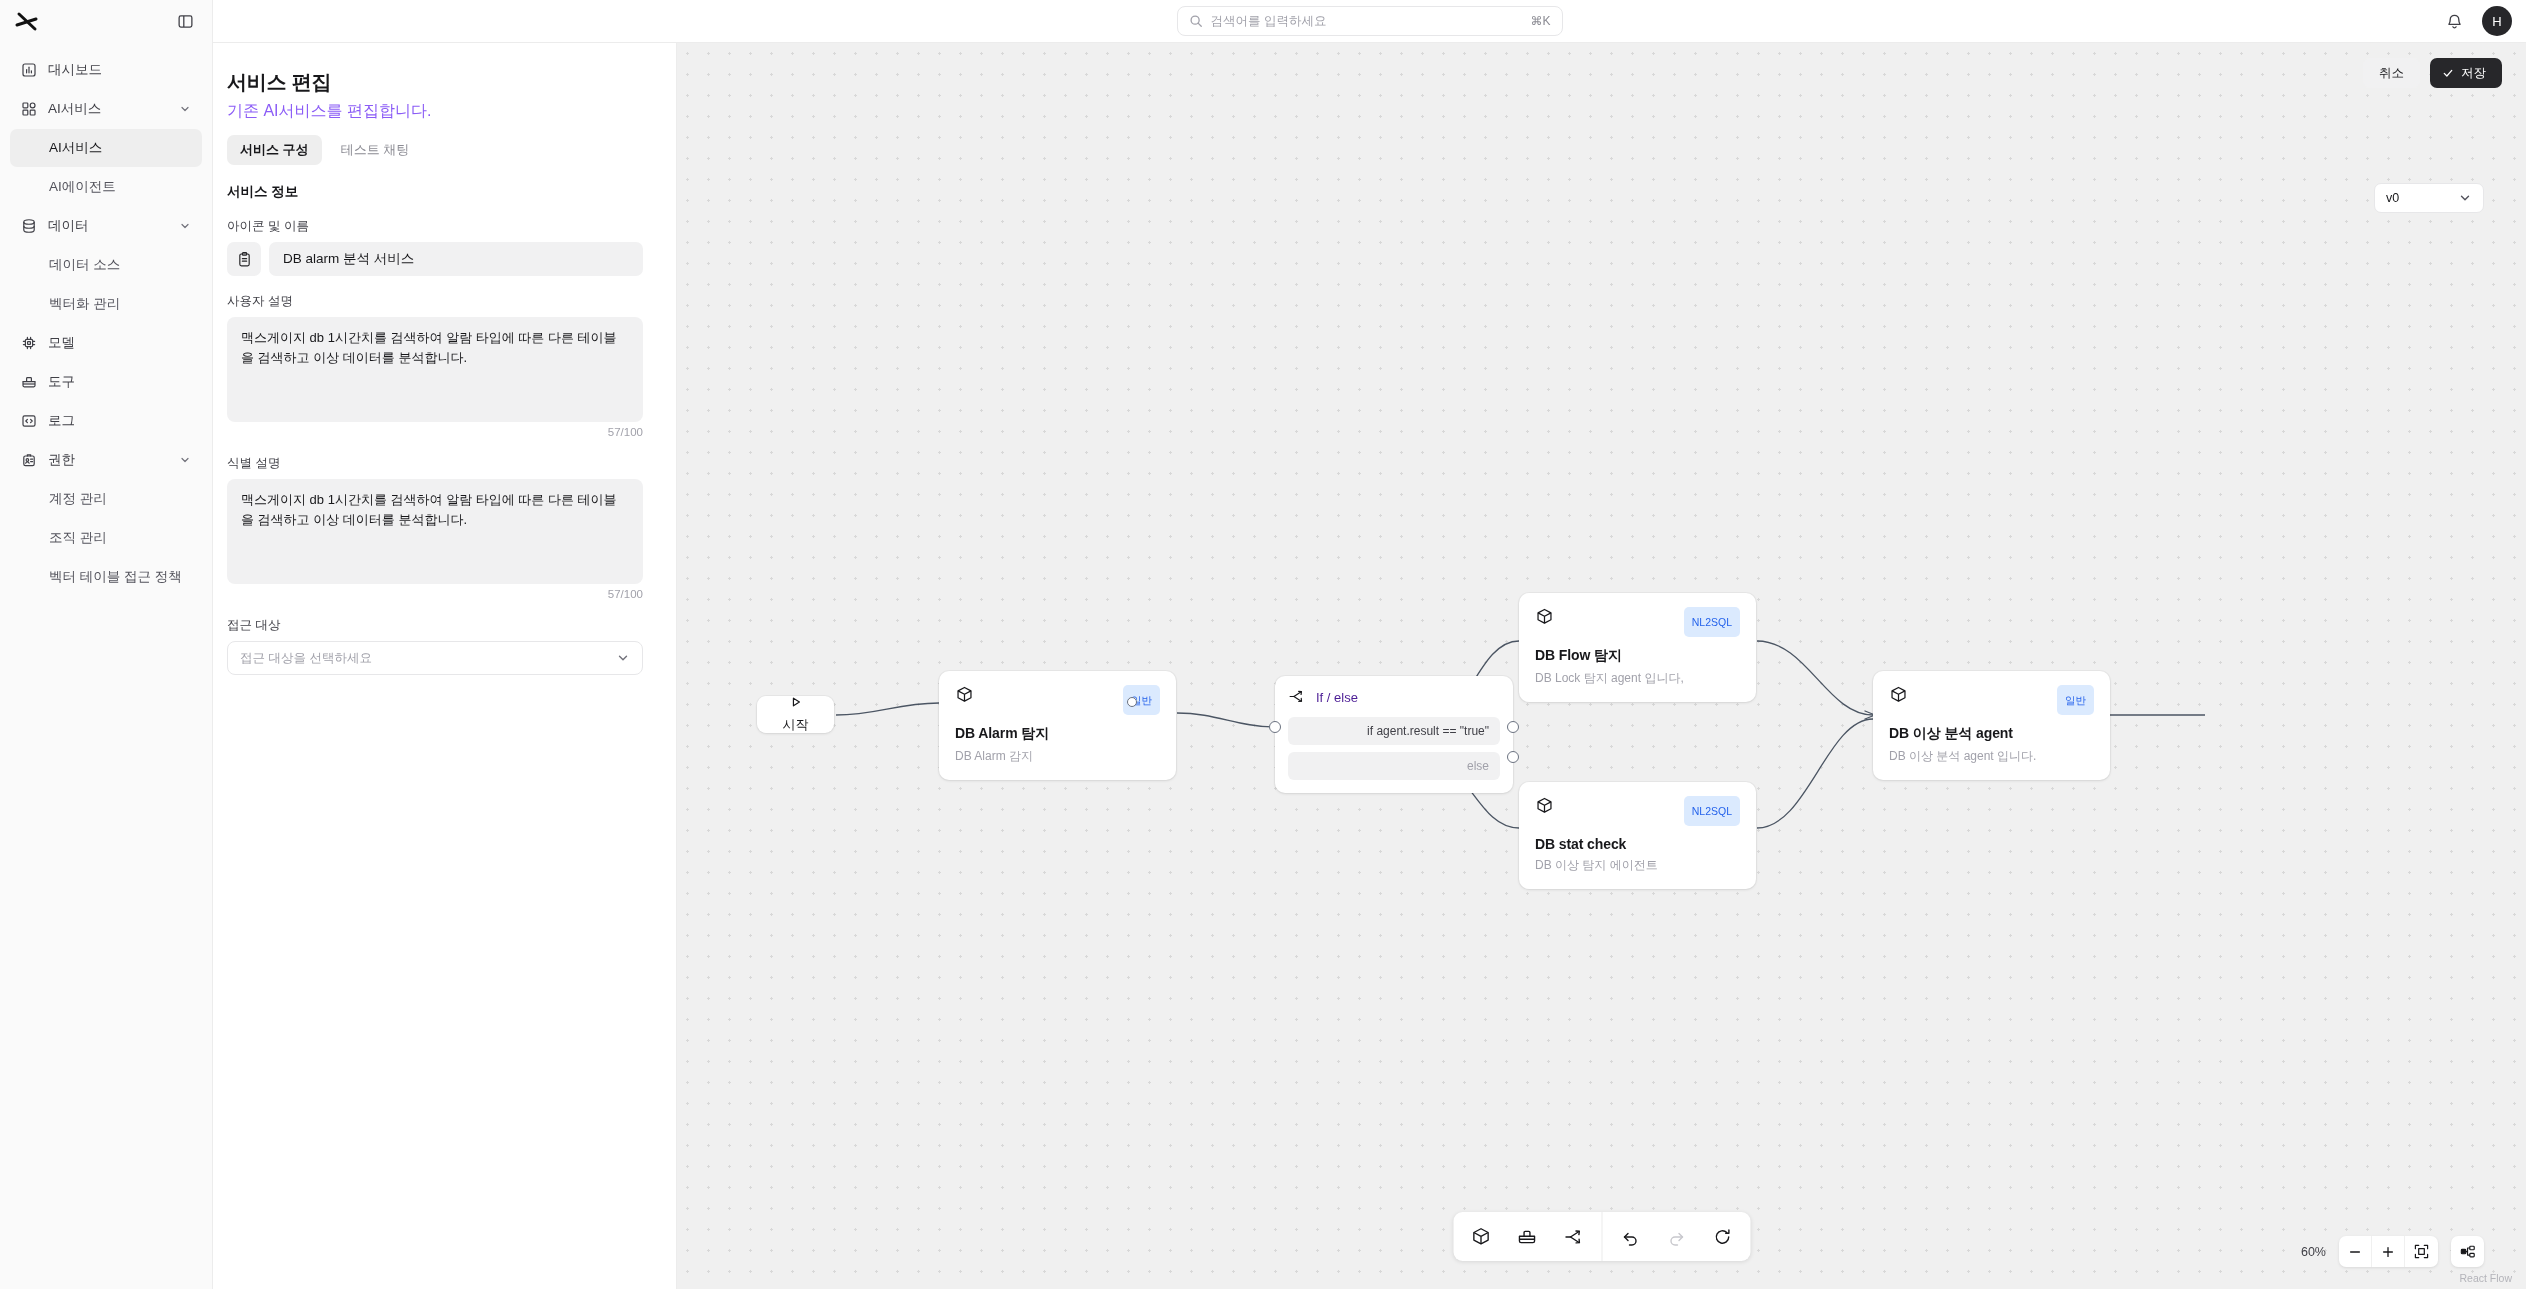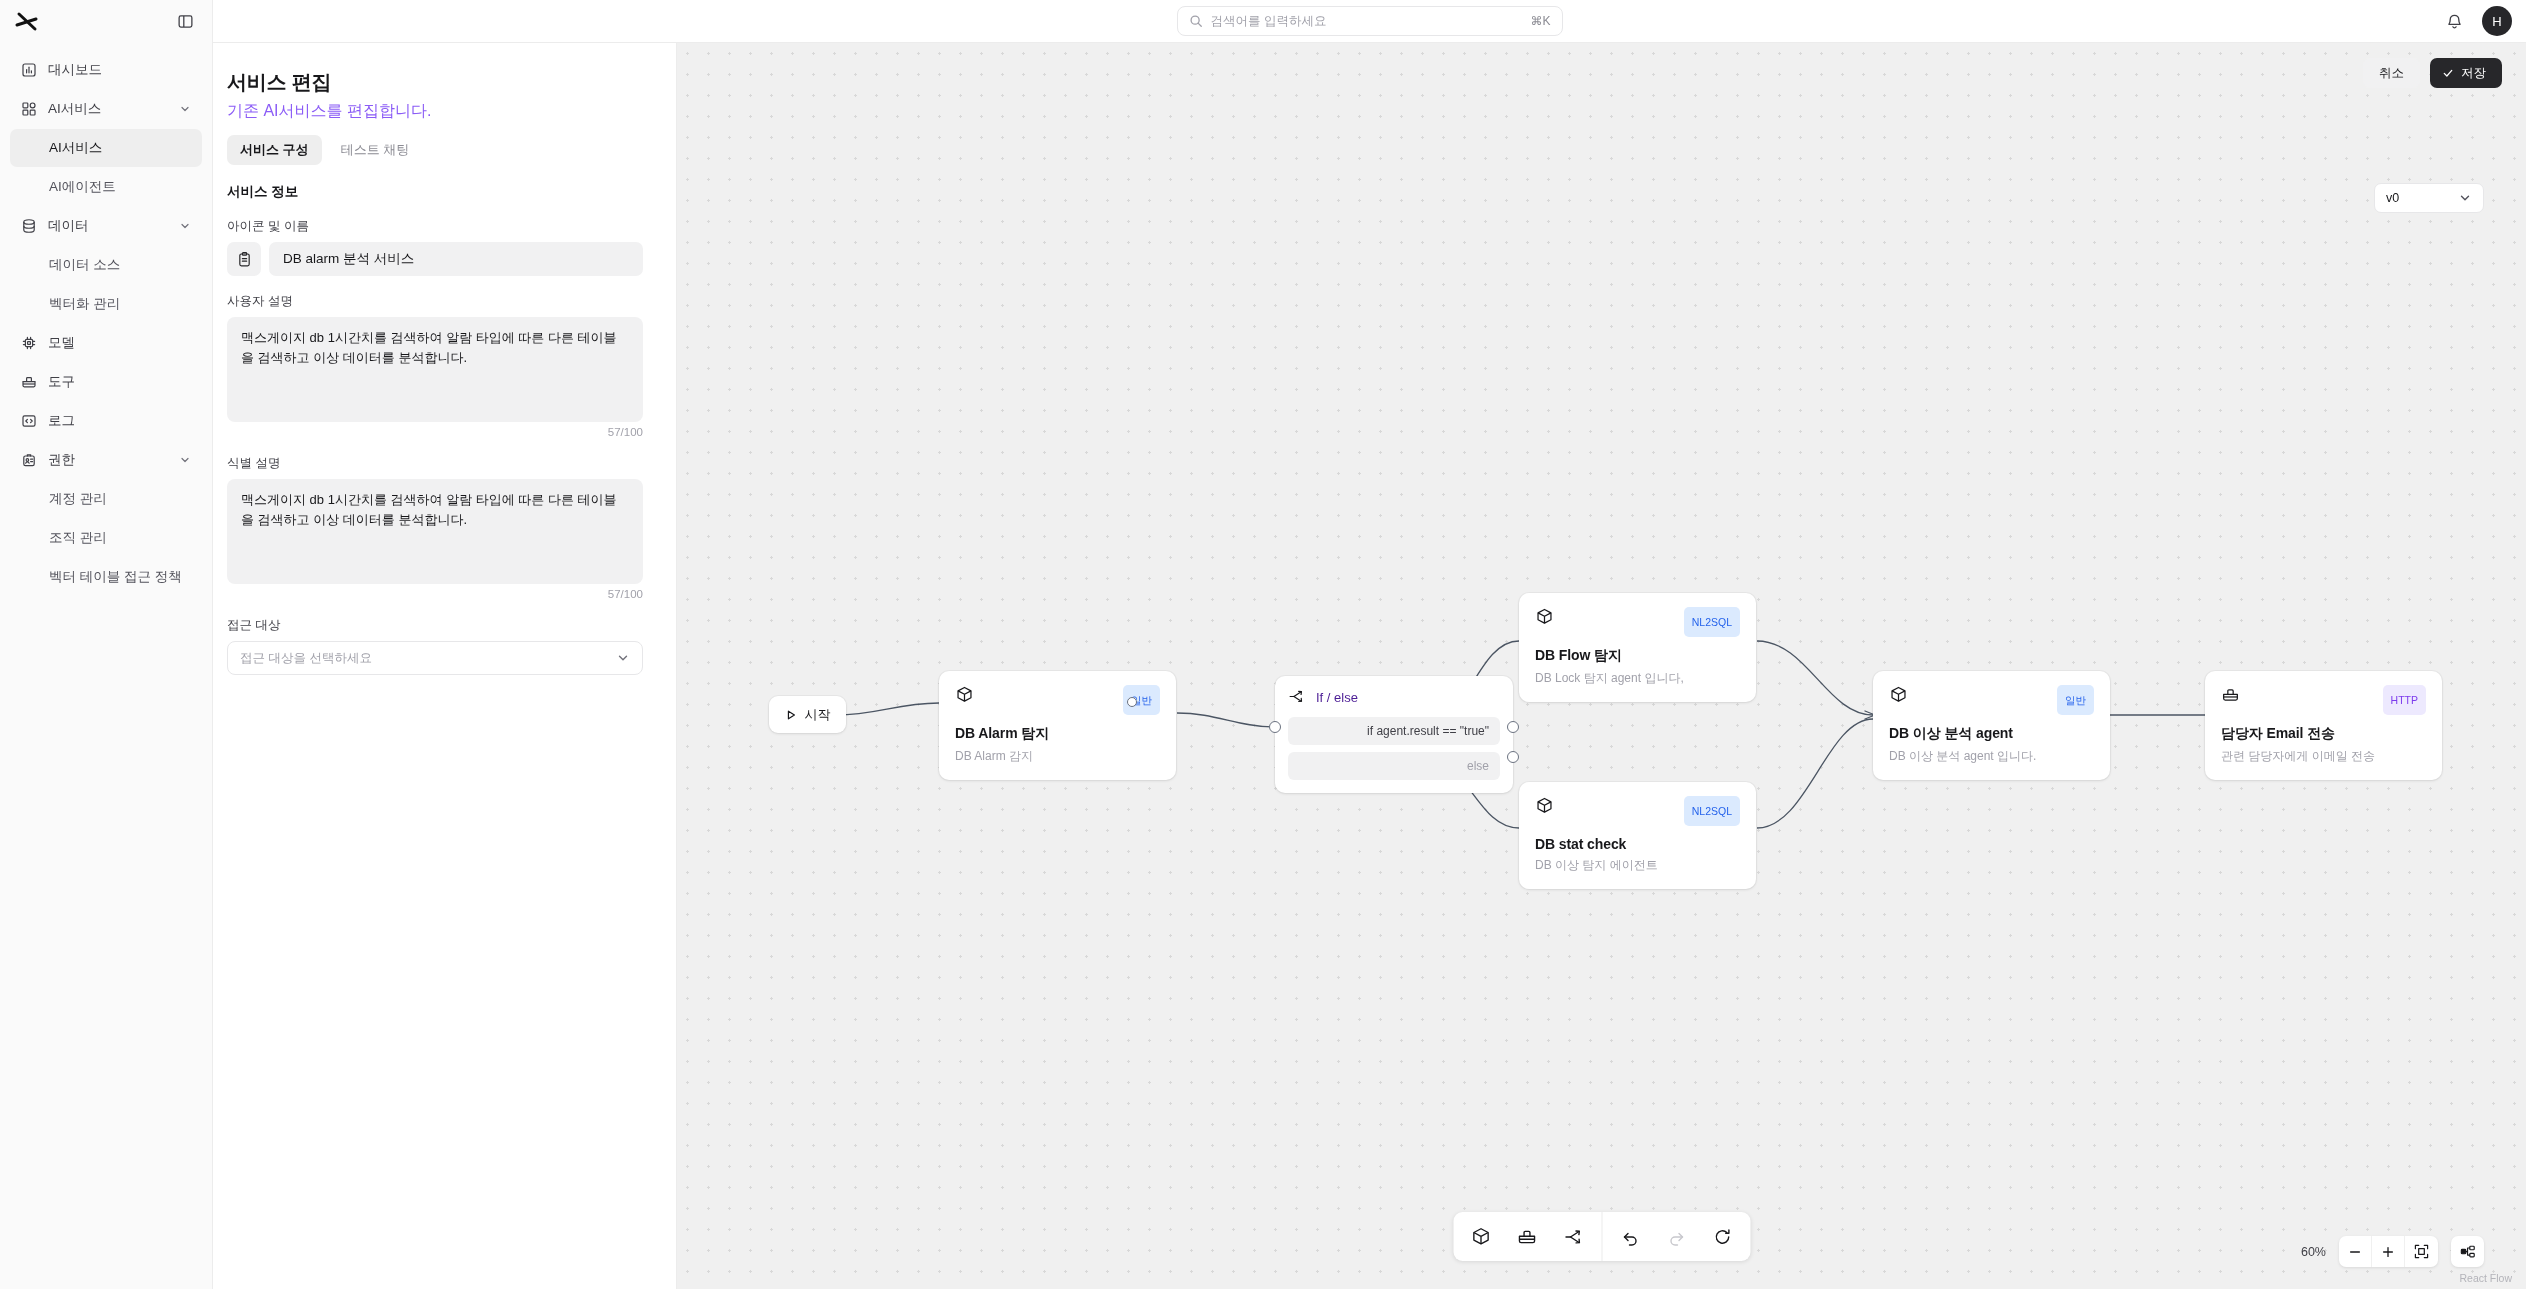--- a/index.html
+++ b/index.html
@@ -423,21 +423,21 @@
             <path d="M 1080 598 C 1130 598, 1150 672, 1196 672"></path>
 
             <path d="M 1080 785 C 1130 785, 1150 676, 1196 676"></path>
 
             <path d="M 1430 672 C 1470 672, 1490 672, 1528 672"></path>
           </g>
 
           <path d="M 1188 668 l 10 4 l -10 4" fill="none" stroke="#4b5563" stroke-width="1.3" stroke-linecap="round" stroke-linejoin="round"></path>
         </svg>
 
-        <div class="node node-start" style="left:92px; top:653px;">
+        <div class="node node-start" style="left:80px; top:653px;flex-direction:column;">
           <span>
             <svg width="12" height="12" viewBox="0 0 14 14" fill="none" stroke="#18181b" stroke-width="1.4" stroke-linejoin="round">
                 <polygon points="4,2.5 11,7 4,11.5"></polygon>
               </svg>
           </span>
           <span>시작</span>
         </div>
 
         <div class="node node-agent" style="left:262px; top:628px;">
           <div class="node-head">
@@ -508,34 +508,20 @@
                 <path d="M10 2.6 L16.8 6.2 L16.8 13.4 L10 17 L3.2 13.4 L3.2 6.2 Z"></path>
                 <path d="M3.2 6.2 L10 9.8 L16.8 6.2 M10 9.8 L10 17"></path>
               </svg>
             </span>
             <span class="badge badge-normal">일반</span>
           </div>
           <div class="node-title">DB 이상 분석 agent</div>
           <div class="node-desc">DB 이상 분석 agent 입니다.</div>
         </div>
 
-        <div class="node node-agent" style="left:1528px; top:628px;">
-          <div class="node-head">
-            <span class="node-ico">
-              <svg width="19" height="19" viewBox="0 0 20 20" fill="none" stroke="#18181b" stroke-width="1.3" stroke-linejoin="round">
-                <path d="M2.8 9.8h14.4v4.4a1.6 1.6 0 0 1-1.6 1.6H4.4a1.6 1.6 0 0 1-1.6-1.6V9.8z"></path>
-                <path d="M7.2 9.8V6.2a1.1 1.1 0 0 1 1.1-1.1h3.4a1.1 1.1 0 0 1 1.1 1.1v3.6"></path>
-                <line x1="2.8" y1="12.6" x2="17.2" y2="12.6"></line>
-              </svg>
-            </span>
-            <span class="badge badge-http">HTTP</span>
-          </div>
-          <div class="node-title">담당자 Email 전송</div>
-          <div class="node-desc">관련 담당자에게 이메일 전송</div>
-        </div>
 
         <div class="bottom-toolbar">
           <div class="tb-group">
             <span class="tb-btn">
               <span>
                 <svg width="21" height="21" viewBox="0 0 20 20" fill="none" stroke="#18181b" stroke-width="1.3" stroke-linejoin="round">
                   <path d="M10 2.6 L16.8 6.2 L16.8 13.4 L10 17 L3.2 13.4 L3.2 6.2 Z"></path>
                   <path d="M3.2 6.2 L10 9.8 L16.8 6.2 M10 9.8 L10 17"></path>
                 </svg>
               </span>

